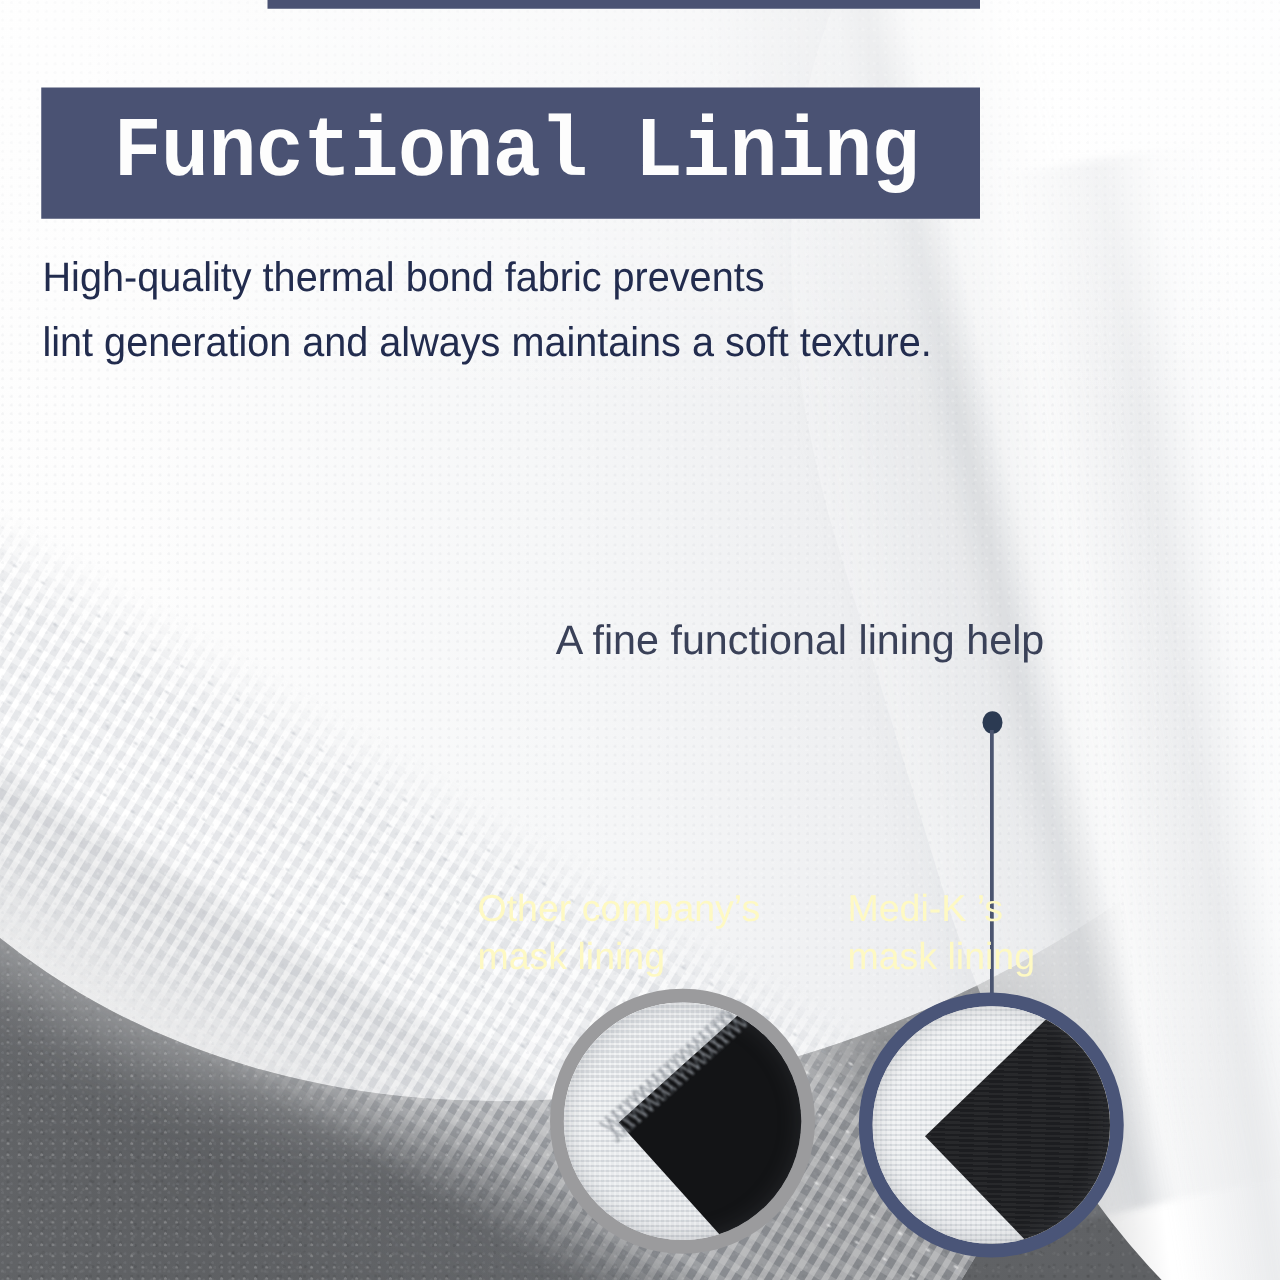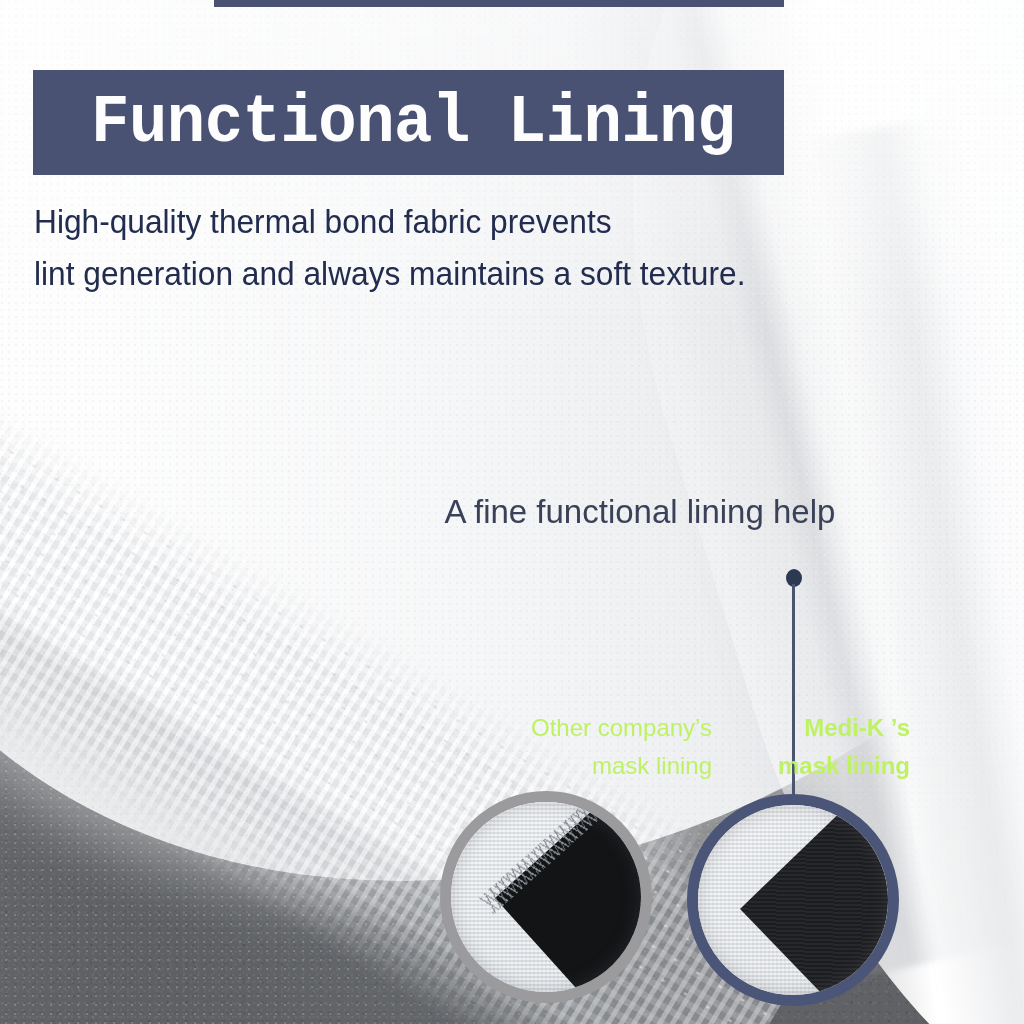--- a/index.html
+++ b/index.html
@@ -232,28 +232,28 @@
   #pointer-line {
     position: absolute;
     left: 792px; top: 584px;
     width: 3px; height: 216px;
     background: #4b5570;
   }
 
   
   .cmp-label {
     position: absolute;
-    text-align: right;
-    color: #bef264;
-    font-size: 24px;
+    text-align: left;
+    color: #fef9c3;
+    font-size: 30px;
     line-height: 38px;
   }
   .cmp-label span { display: block; white-space: nowrap; }
   #label-other { left: 382px; top: 709px; width: 330px; }
-  #label-medik { left: 678px; top: 709px; width: 232px; font-weight: bold; }
+  #label-medik { left: 678px; top: 709px; width: 232px; }
 
   
   .cmp-circle {
     position: absolute;
     width: 212px; height: 212px;
     border-radius: 50%;
     overflow: hidden;
     box-sizing: border-box;
   }
   #circle-other {

